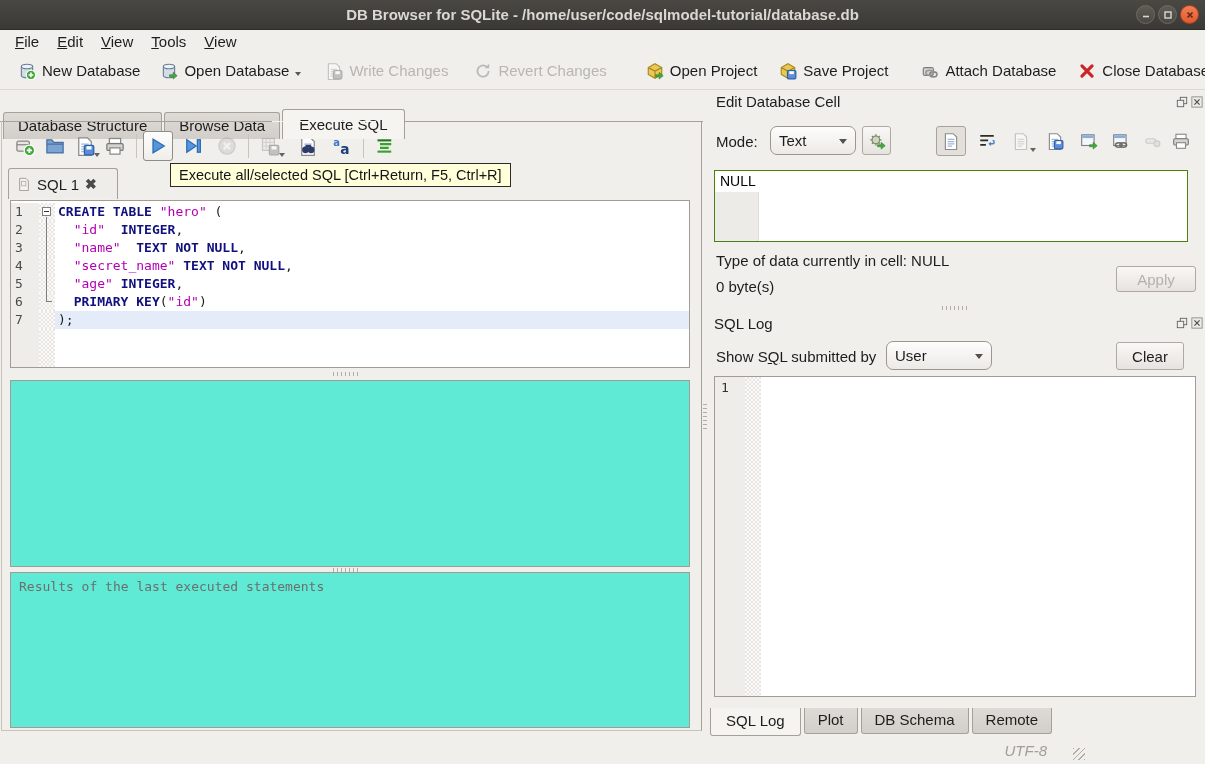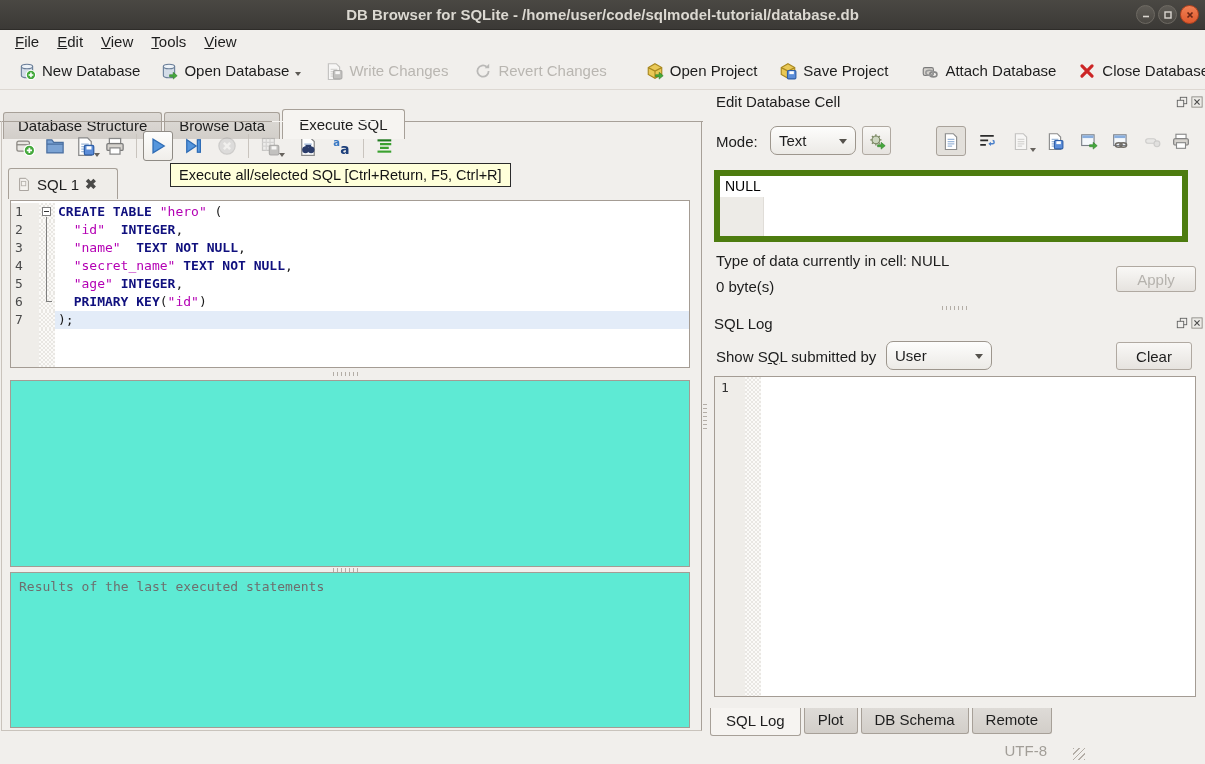--- a/index.html
+++ b/index.html
@@ -98,38 +98,38 @@
   .combo{position:absolute;height:29px;border:1px solid #9d968d;border-radius:7px;
     background:linear-gradient(#fdfdfc,#eceae6);display:flex;align-items:center;padding:0 8px;font-size:15px;}
   .combo .cval{flex:1;}
   .combo .arr{width:0;height:0;border:4px solid transparent;border-top:5px solid #55524d;margin-top:5px;}
   .pushbtn{position:absolute;border:1px solid #b0a9a1;border-radius:3px;
     background:linear-gradient(#f9f8f6,#e6e3df);display:flex;align-items:center;justify-content:center;font-size:15px;}
   .pushbtn.dis{color:#b5b2ad;}
   .toolbtn{position:absolute;width:30px;height:30px;display:flex;align-items:center;justify-content:center;}
   .toolbtn.pressed{border:1px solid #a9a29a;border-radius:3px;background:#e3e0db;}
   .toolbtn.dis svg{filter:grayscale(1) opacity(.45);}
-  .cellbox{position:absolute;left:714px;top:170px;width:474px;height:72px;background:#fff;border:6px solid #4d7c0f;}
+  .cellbox{position:absolute;left:714px;top:170px;width:474px;height:72px;background:#fff;border:1px solid #4d7c0f;}
   .cellbox .nulltext{position:absolute;left:5px;top:2px;font-size:14px;color:#000;}
   .cellbox .mcol{position:absolute;left:0;top:21px;bottom:0;width:44px;background:#edebe7;border-right:1px solid #e0ddd8;}
   .logbox{position:absolute;left:714px;top:376px;width:482px;height:321px;background:#fff;border:1px solid #a49c94;}
   .logbox .ln{position:absolute;left:0;top:0;bottom:0;width:30px;background:#efede9;color:#333;
     font-family:"DejaVu Sans Mono",monospace;font-size:13px;padding:3px 0 0 6px;}
   .logbox .fold{position:absolute;left:30px;top:0;bottom:0;width:16px;background:#fbfaf8;
     background-image:linear-gradient(45deg,#e9e7e3 25%,transparent 25%,transparent 75%,#e9e7e3 75%),linear-gradient(45deg,#e9e7e3 25%,transparent 25%,transparent 75%,#e9e7e3 75%);
     background-size:4px 4px;background-position:0 0,2px 2px;}
 
   
   .docktabs{position:absolute;left:710px;top:708px;display:flex;align-items:flex-start;height:27px;}
   .dtab{padding:3px 13px 5px 13px;background:linear-gradient(#dedbd7,#d2cec9);border:1px solid #a7a098;border-top:none;
     border-radius:0 0 3px 3px;margin-right:3px;font-size:15px;}
   .dtab.active{background:#f6f4f1;padding:4px 15px 6px 15px;}
 
   
-  .statusbar{position:absolute;left:0;bottom:0;width:1089px;height:28px;}
+  .statusbar{position:absolute;left:0;bottom:0;width:1089px;height:28px;font-style:italic;}
   .enc{position:absolute;right:42px;top:6px;color:#a29e98;font-size:15px;}
   .grip{position:absolute;right:4px;bottom:4px;width:12px;height:12px;
     background-image:repeating-linear-gradient(135deg,#b3ada6 0 1px,transparent 1px 4px);}
 
   svg{display:block;}
 </style>
 </head>
 <body>
 
 <svg width="0" height="0" style="position:absolute">
@@ -522,21 +522,21 @@
       </svg>
   </div>
 
   <div class="rowlabel" style="left:716px;top:348px;">
     <span>Show S</span><span style="text-decoration:underline">Q</span><span>L submitted by</span>
   </div>
   <div class="combo" style="left:886px;top:341px;width:106px;">
     <span class="cval">User</span>
     <span class="arr"></span>
   </div>
-  <div class="pushbtn mnemonic" style="left:1116px;top:342px;width:76px;height:28px;">Clear</div>
+  <div class="pushbtn mnemonic" style="left:1116px;top:342px;width:68px;height:28px;">Clear</div>
 
   <div class="logbox">
     <div class="ln">1</div>
     <div class="fold"></div>
   </div>
 
   <div class="docktabs">
     <div class="dtab active">SQL Log</div>
     <div class="dtab">Plot</div>
     <div class="dtab">DB Schema</div>

